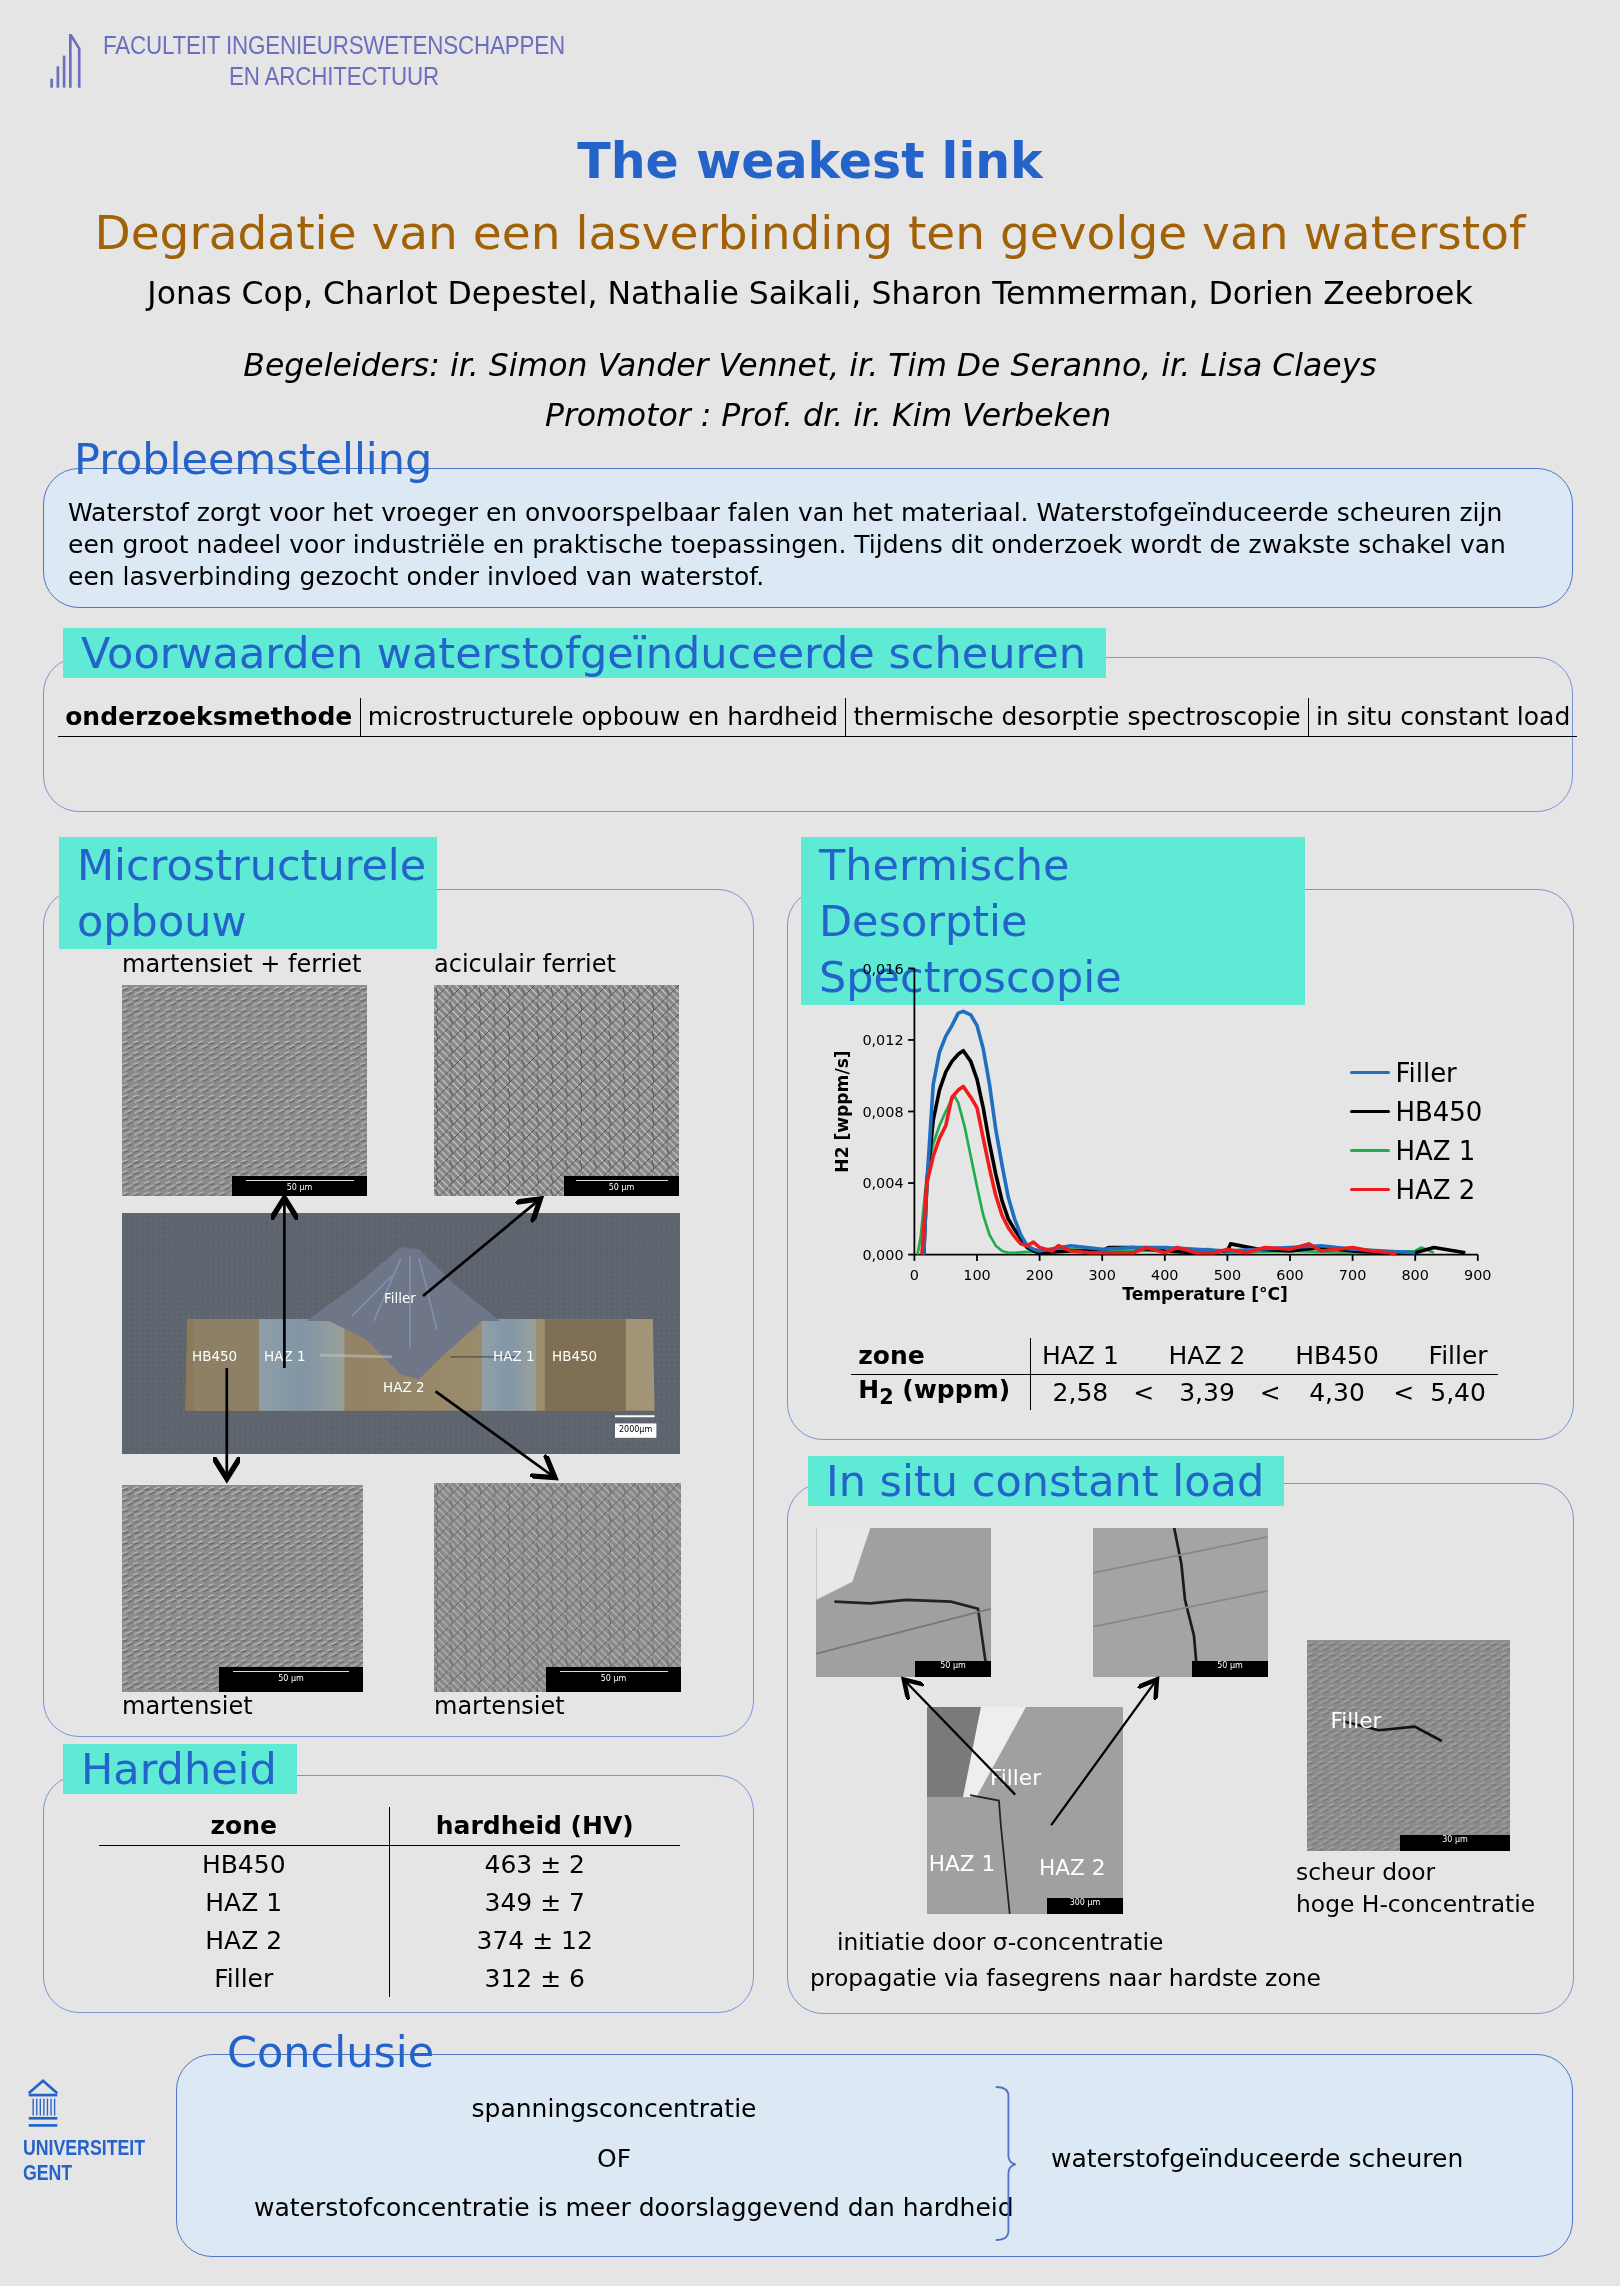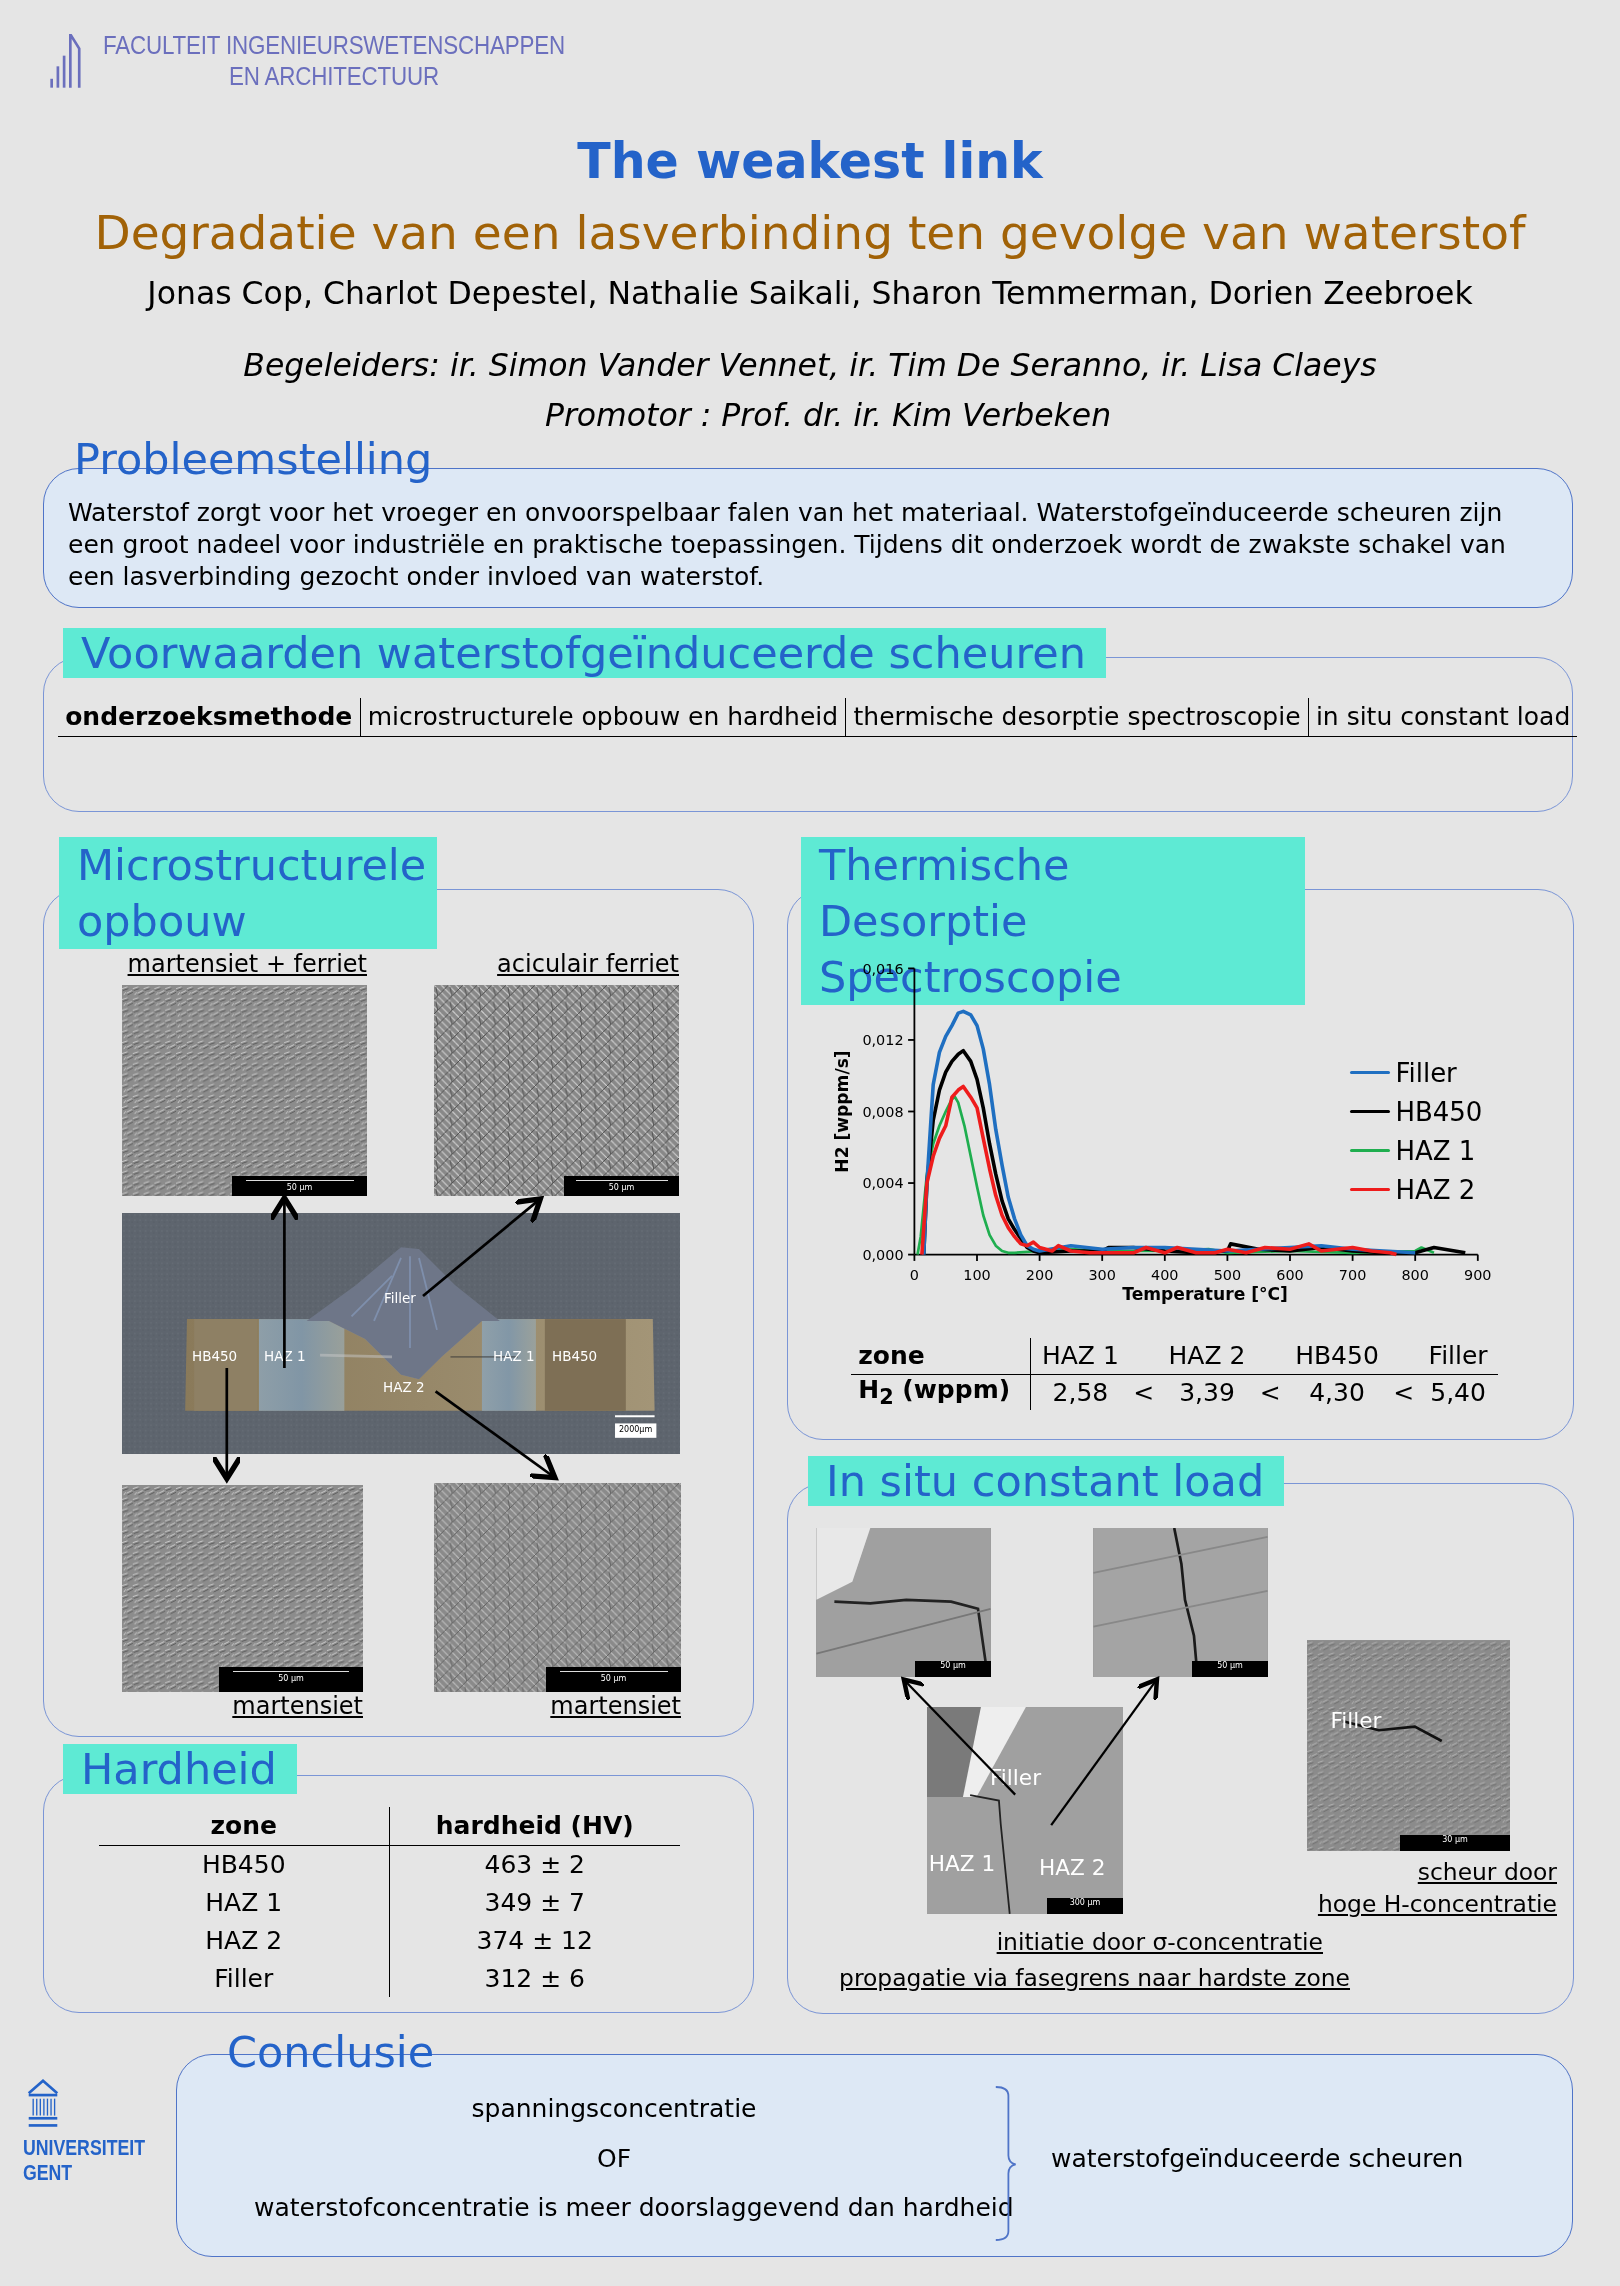--- a/index.html
+++ b/index.html
@@ -47,21 +47,21 @@
   #p-insitu { left: 787px; top: 1483px; width: 787px; height: 531px; }
   #t-insitu { left: 808px; top: 1456px; }
   #p-concl { left: 176px; top: 2054px; width: 1397px; height: 203px; }
   #t-concl { left: 209px; top: 2027px; }
 
   
   .micro { position: absolute; background: #8a8a8a; overflow: hidden; }
   .micro .tex { position: absolute; inset: 0; }
   .micro .scale { position: absolute; right: 0; bottom: 0; background: #000; color: #fff; font-size: 8px; text-align: center; }
   .micro .scale .ln { display: block; margin: 3.6px auto 1.8px; height: 1.8px; background: #ddd; width: 80%; }
-  .cap { position: absolute; font-size: 24px; text-align: right; white-space: nowrap; text-decoration: underline; }
+  .cap { position: absolute; font-size: 24px; text-align: left; white-space: nowrap; }
 
   #weld { left: 122px; top: 1213px; width: 558px; height: 241px; background: #5f6770; overflow: hidden; }
   .weld-lbl { position: absolute; color: #fff; font-size: 13.5px; }
 
   
   #hard-table { position: absolute; left: 99px; top: 1807px; width: 581px; font-size: 25px; }
   #hard-table th, #hard-table td { text-align: center; height: 38px; padding: 0; }
   #hard-table th { font-weight: bold; border-bottom: 1.8px solid #000; }
   #hard-table th:first-child, #hard-table td:first-child { border-right: 0.9px solid #000; width: 290px; }
 

